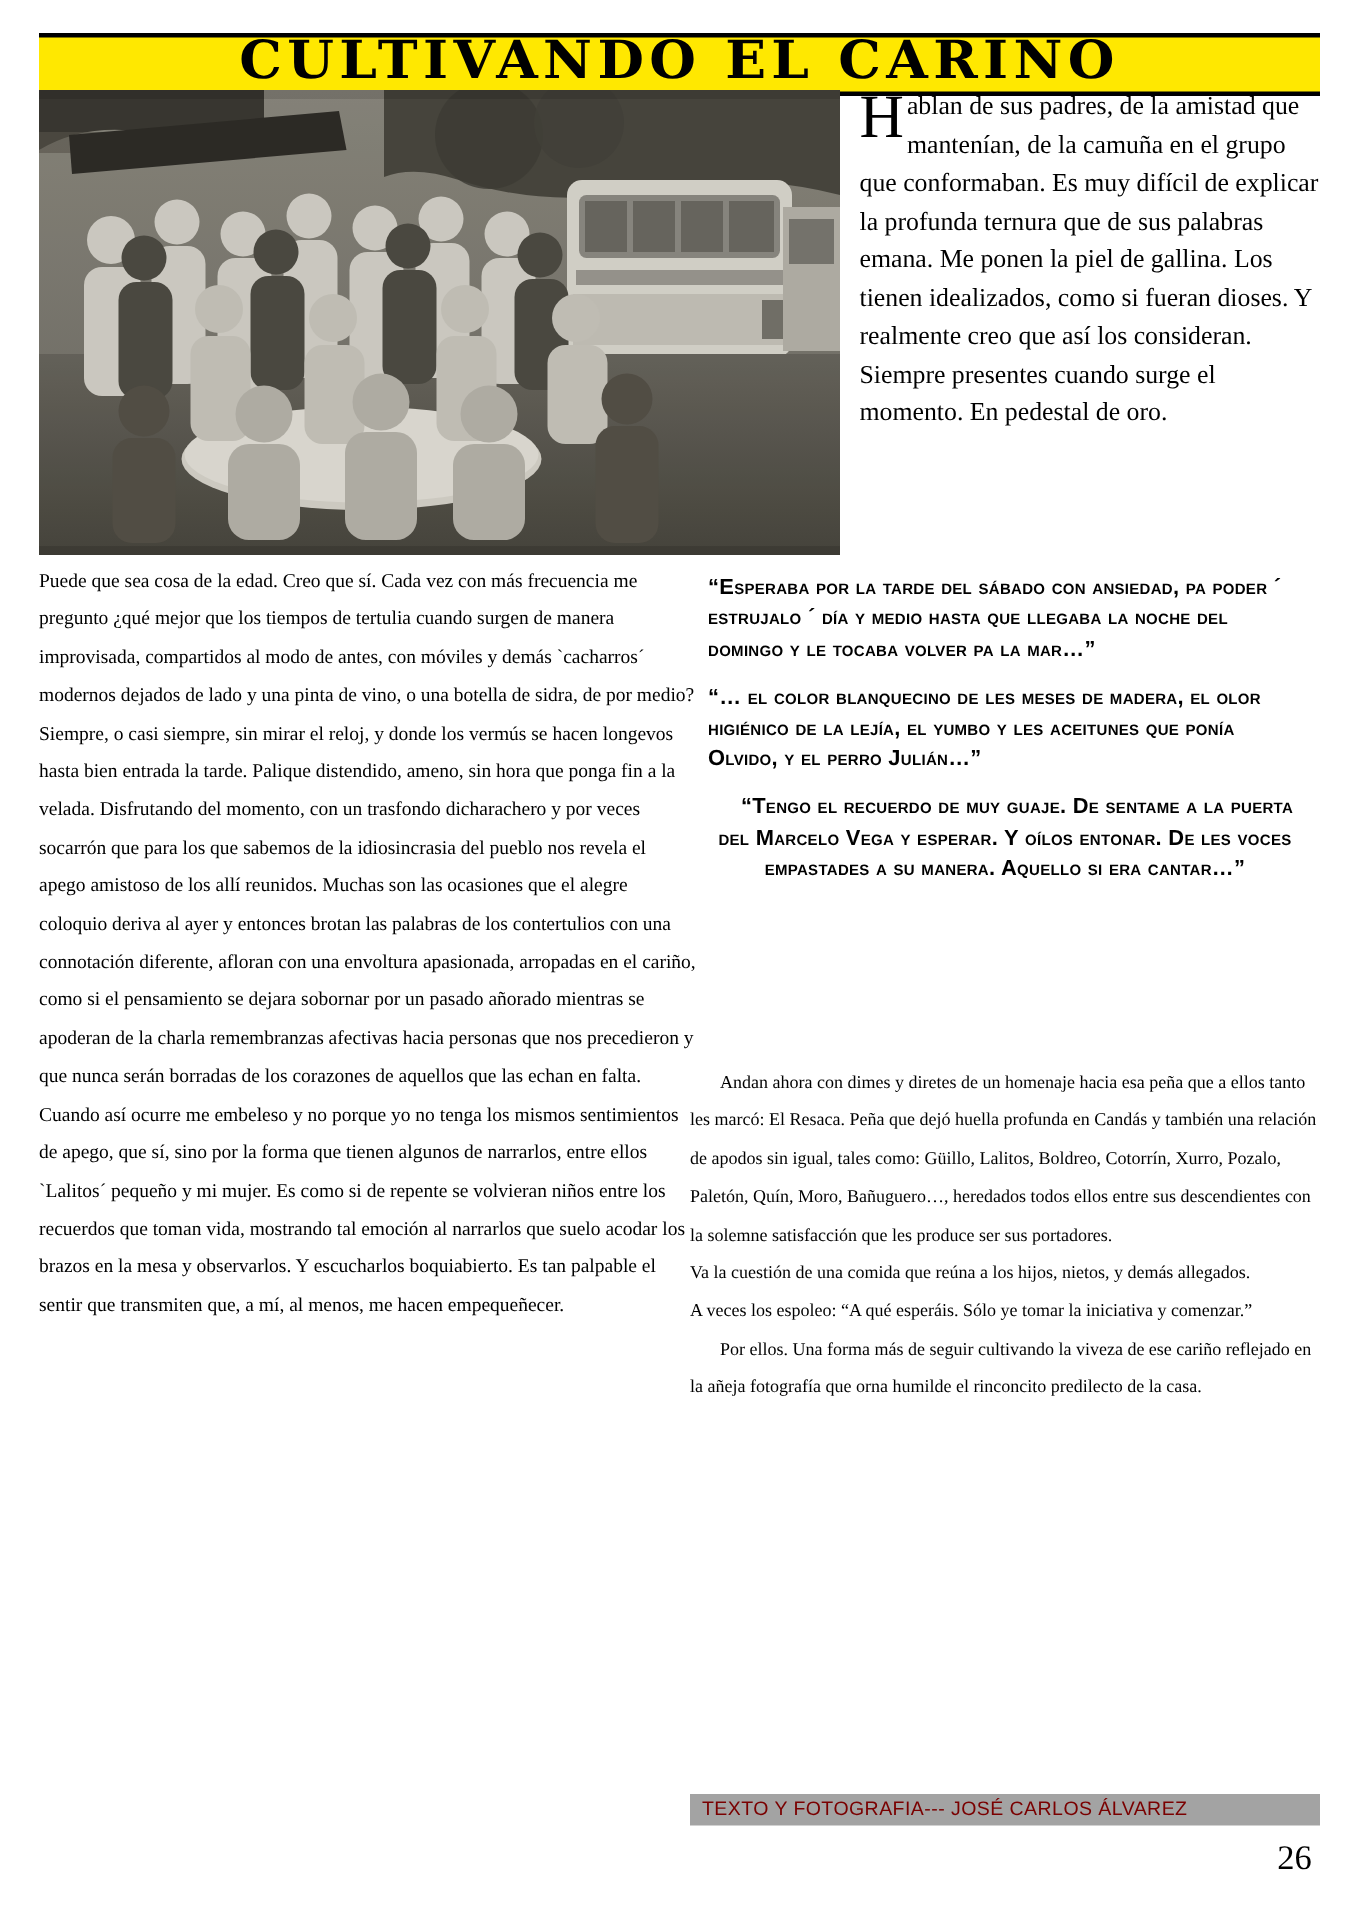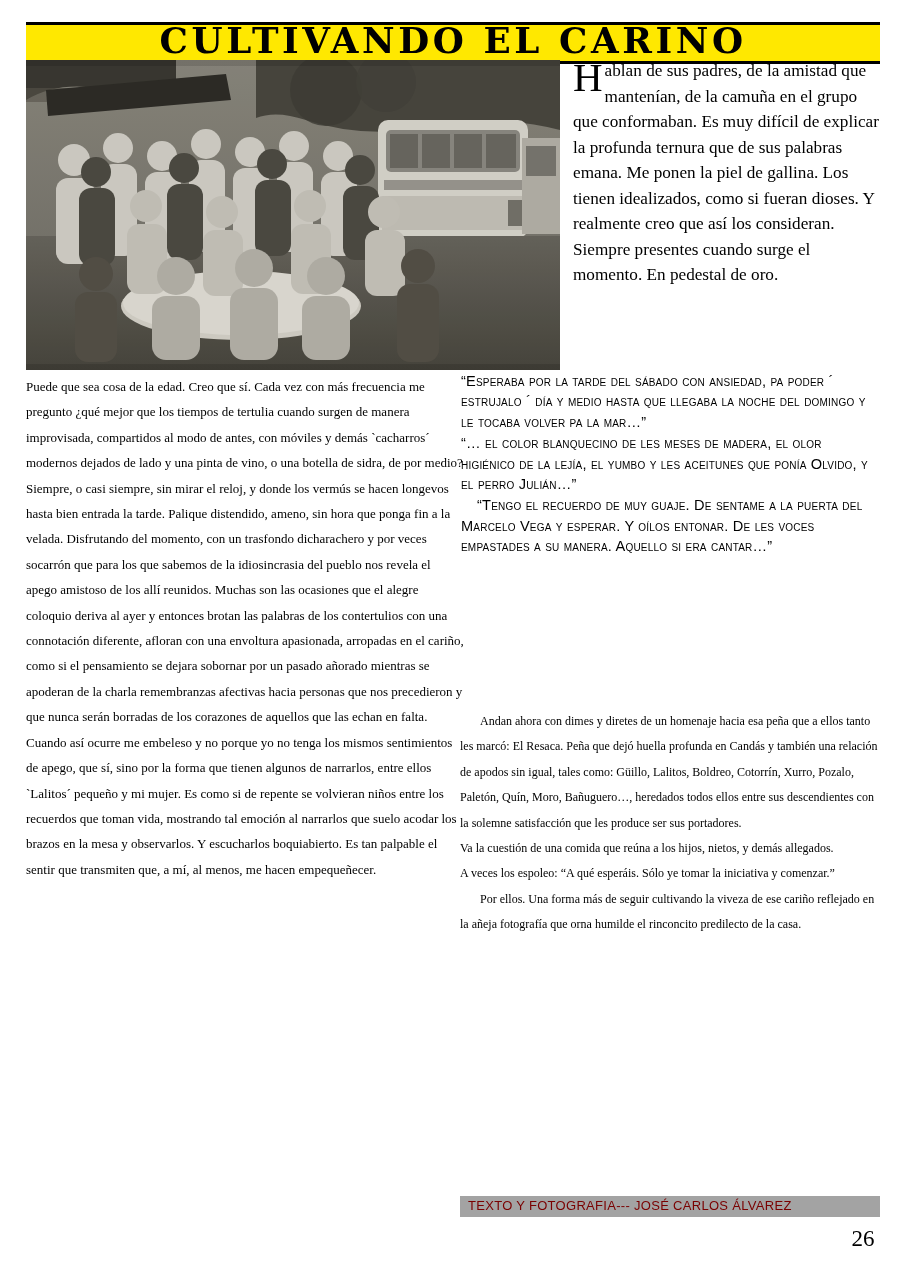--- a/index.html
+++ b/index.html
@@ -104,22 +104,22 @@
     left: 460px;
     top: 370px;
     width: 420px;
     font-family: "Liberation Sans", sans-serif;
     font-size: 14.6px;
     line-height: 20.4px;
     font-variant: small-caps;
     letter-spacing: 0.2px;
     color: #000;
   }
-  .quotes p { margin: 1px; }
-  .quotes p.indent { text-indent: 16px; }
+  .quotes p { margin: 12px; font-weight: bold; }
+  .quotes p.indent { text-indent: 16px; text-align: center; }
 
   
   .right-col {
     position: absolute;
     left: 460px;
     top: 709px;
     width: 420px;
     font-family: "Liberation Serif", serif;
     font-size: 12px;
     line-height: 25.4px;

